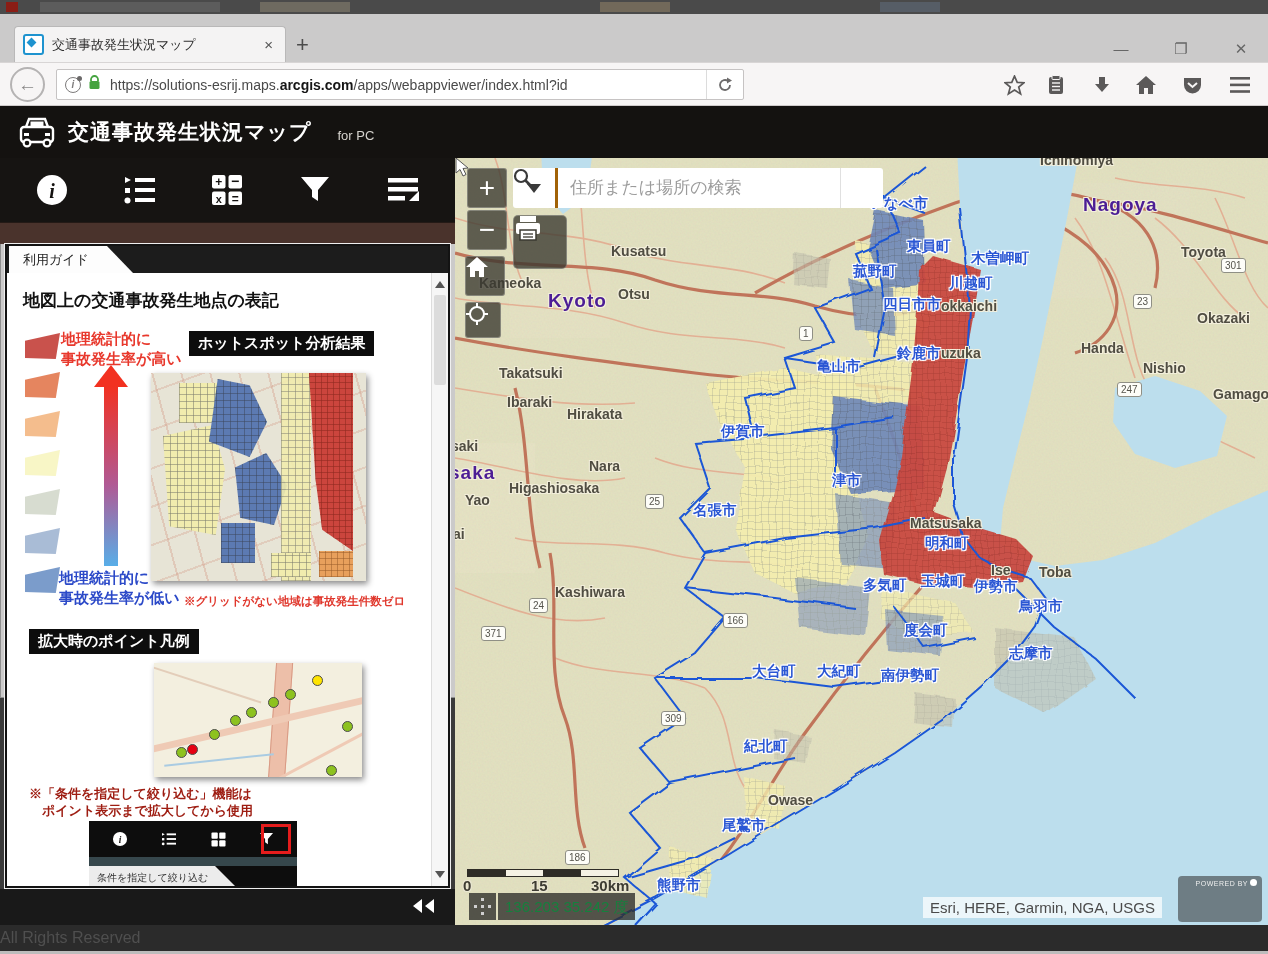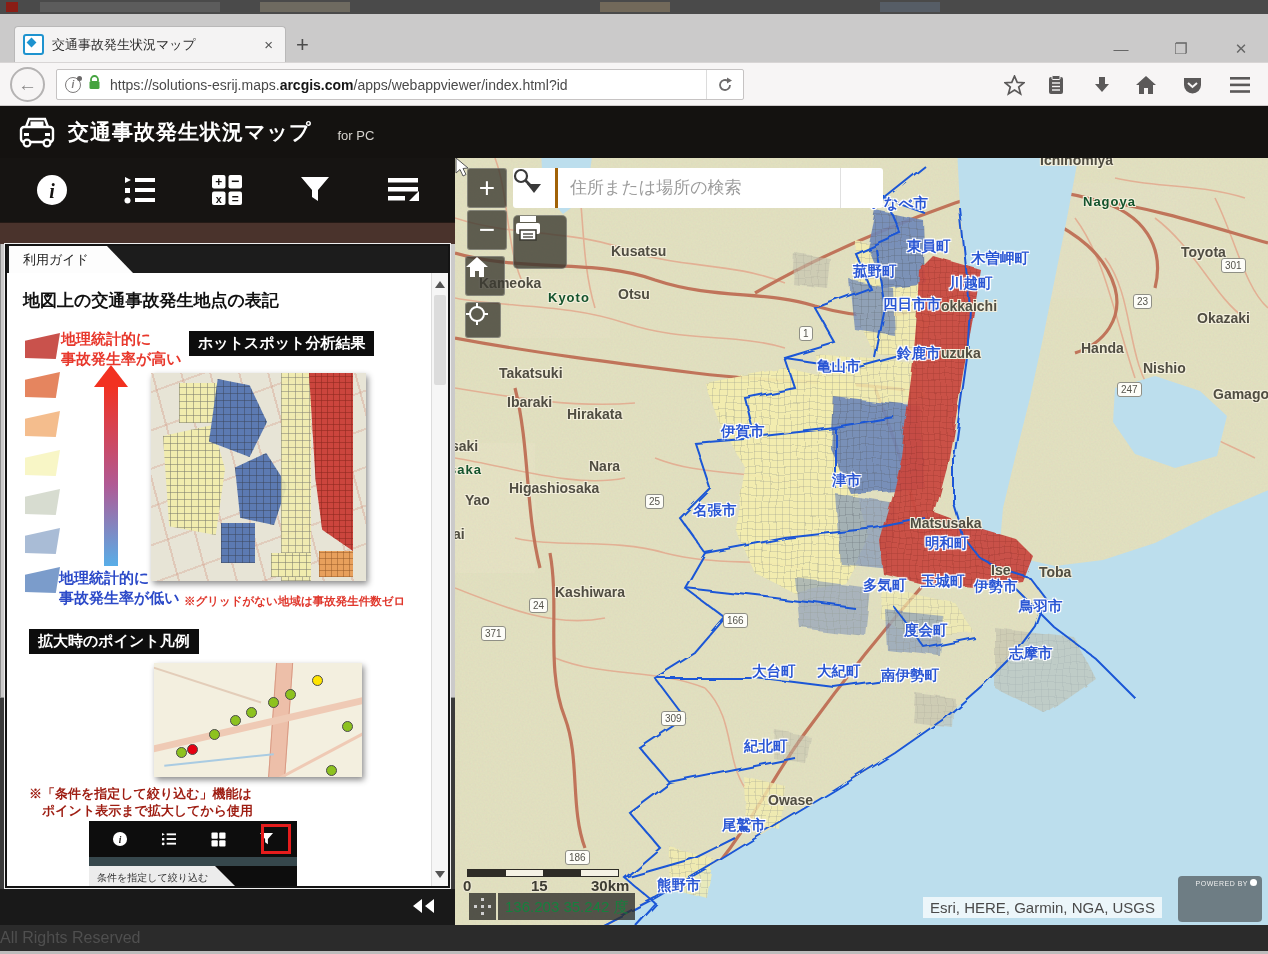--- a/index.html
+++ b/index.html
@@ -97,21 +97,21 @@
   #mini-teal{height:9px;background:#36474c;}
   #mini-tabrow{position:relative;height:24px;background:#0d0d0d;}
   #mini-tab{position:absolute;left:0;top:0;width:150px;height:24px;background:#ececec;clip-path:polygon(0 0,84% 0,100% 100%,0 100%);font-size:10px;color:#333;line-height:24px;padding-left:8px;box-sizing:border-box;}
 
   
   #map{left:455px;top:144px;width:813px;height:767px;overflow:hidden;background:#e7e3c6;}
   #map svg{position:absolute;left:0;top:0;}
   #map-labels{position:absolute;left:0;top:0;width:813px;height:767px;}
   .mlbl{position:absolute;white-space:nowrap;}
   .mlbl.c{color:#504d42;font-size:14px;font-weight:bold;text-shadow:-1px -1px 0 #f3efdc,1px -1px 0 #f3efdc,-1px 1px 0 #f3efdc,1px 1px 0 #f3efdc;}
-  .mlbl.cl{color:#14532d;font-size:13px;font-weight:bold;letter-spacing:1px;text-shadow:-1px -1px 0 #f3efdc,1px -1px 0 #f3efdc,-1px 1px 0 #f3efdc,1px 1px 0 #f3efdc;}
+  .mlbl.cl{color:#4c1d95;font-size:19px;font-weight:bold;letter-spacing:1px;text-shadow:-1px -1px 0 #f3efdc,1px -1px 0 #f3efdc,-1px 1px 0 #f3efdc,1px 1px 0 #f3efdc;}
   .mlbl.m{color:#2b57d4;font-size:14.5px;font-weight:bold;text-shadow:-1px -1px 0 #fff,1px -1px 0 #fff,-1px 1px 0 #fff,1px 1px 0 #fff,0 0 3px #fff;}
   .shield{position:absolute;background:#fdfdf8;border:1px solid #8f8f85;border-radius:3px;color:#55544c;font-size:10px;line-height:13px;padding:0 3px;}
 
   .mapbtn{position:absolute;background:rgba(58,56,48,.78);border:1px solid rgba(255,255,255,.25);border-radius:3px;color:#fff;display:flex;align-items:center;justify-content:center;}
   #zoom-in{left:12px;top:10px;width:38px;height:38px;font-size:28px;}
   #zoom-out{left:12px;top:52px;width:38px;height:38px;font-size:28px;}
   #home-btn{left:10px;top:98px;width:38px;height:38px;}
   #locate-btn{left:10px;top:144px;width:34px;height:34px;}
   #print-btn{left:58px;top:57px;width:52px;height:52px;border-radius:5px;}
 

